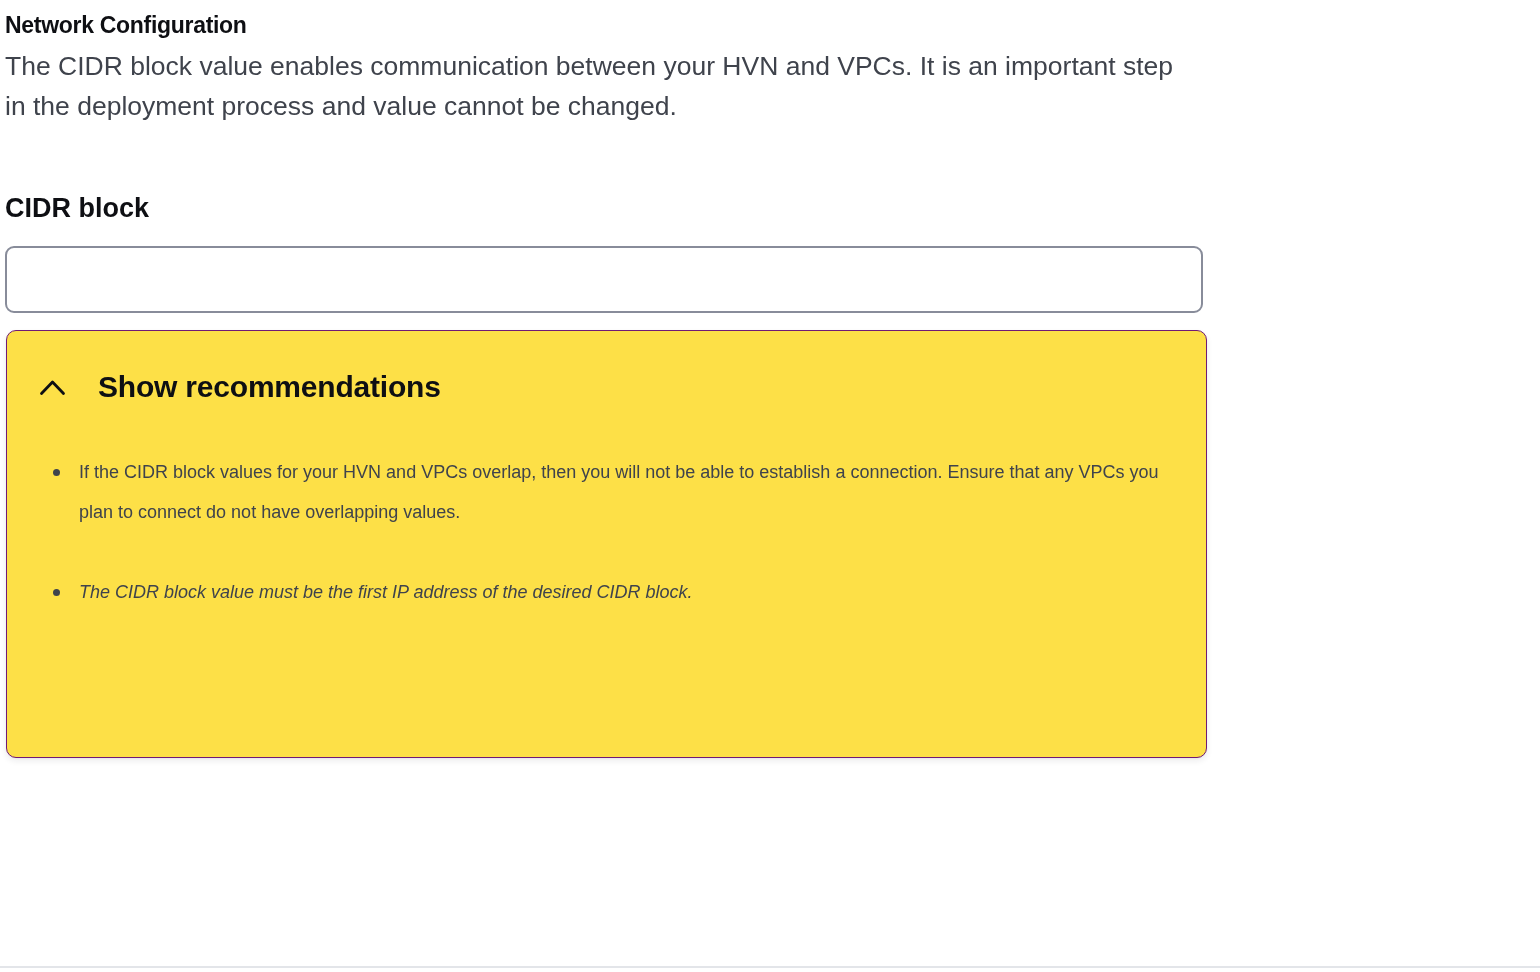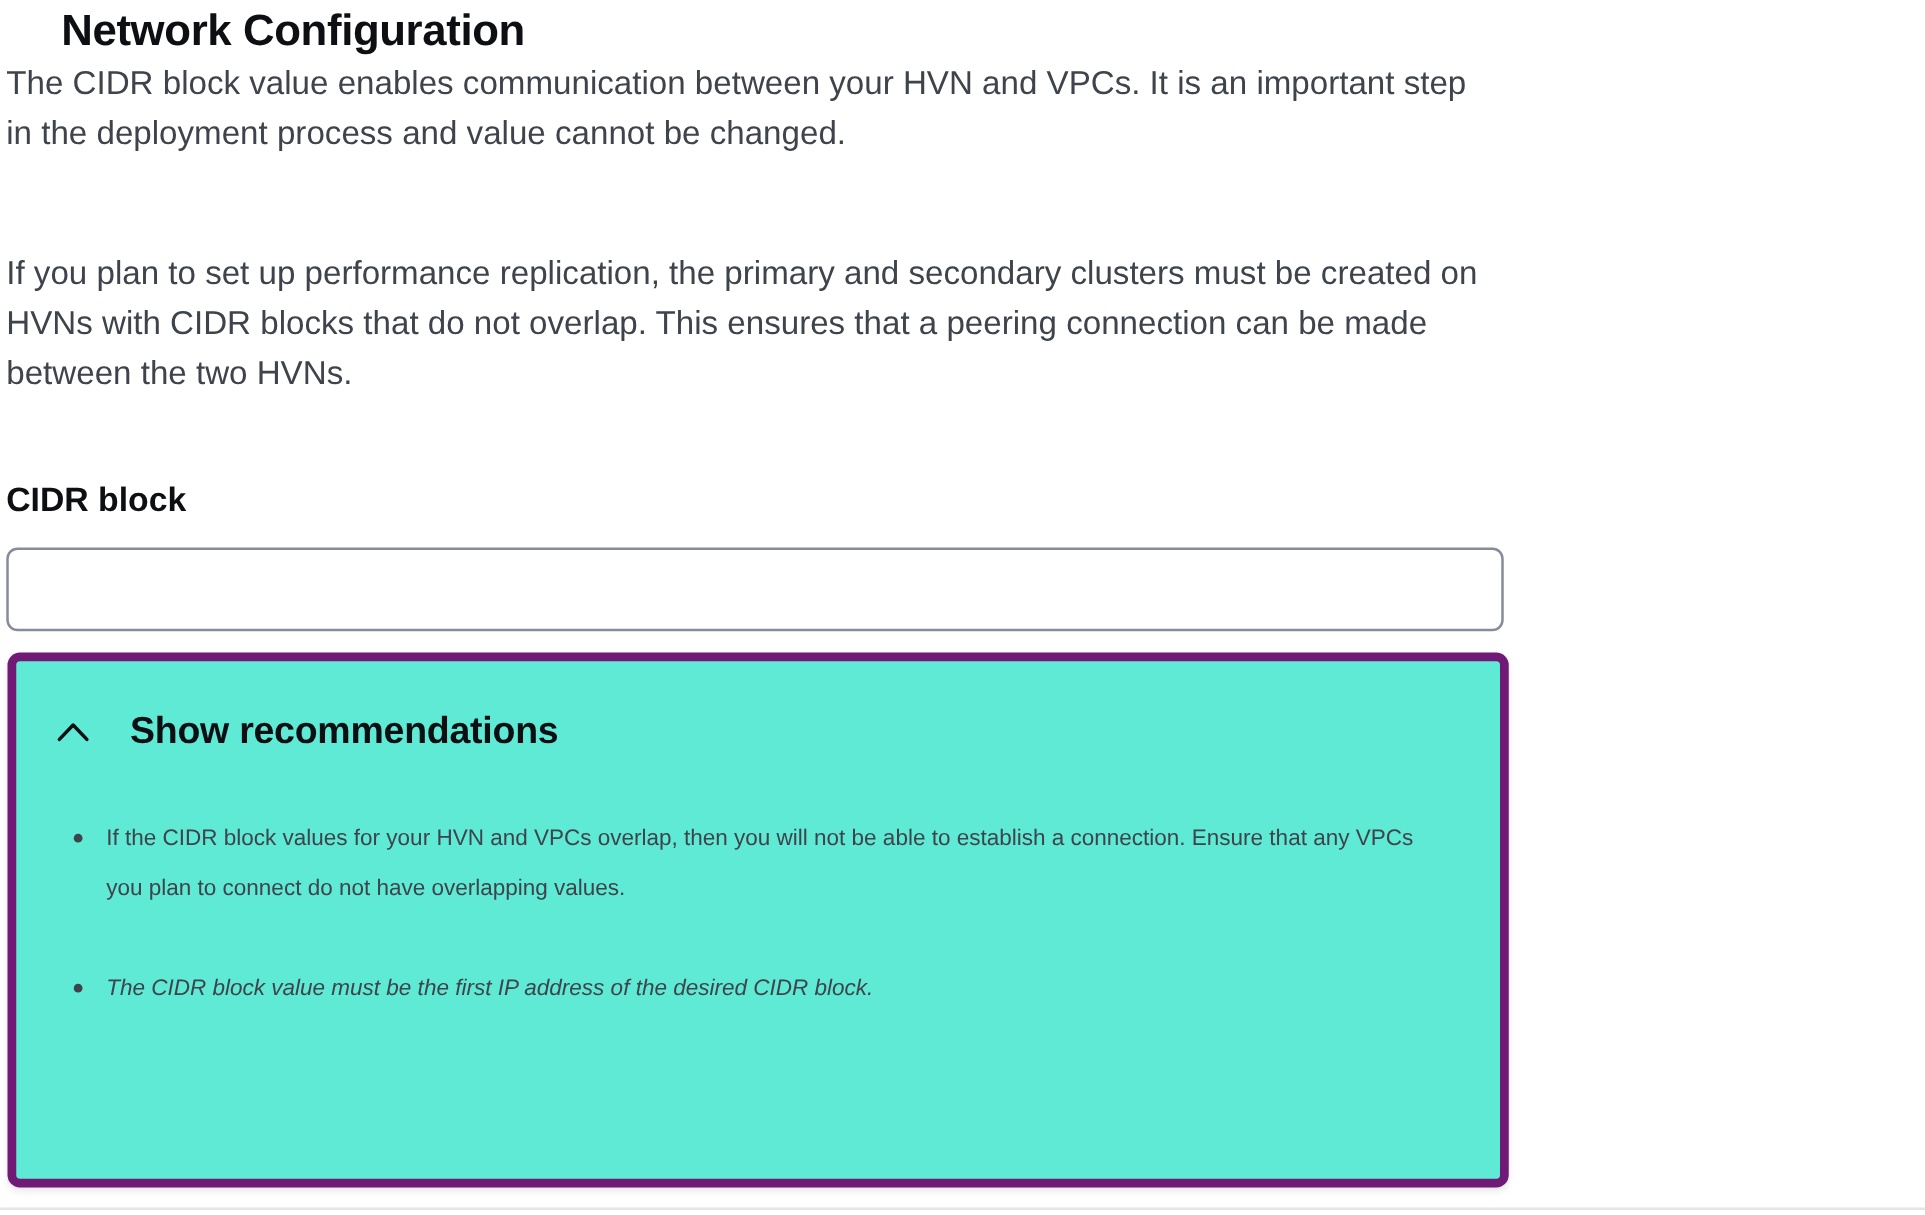--- a/index.html
+++ b/index.html
@@ -8,26 +8,25 @@
     height: 972px;
     background: #ffffff;
     font-family: "Liberation Sans", "DejaVu Sans", sans-serif;
     overflow: hidden;
     position: relative;
   }
   main.content {
     padding: 4px 0 0 5px;
   }
   h1.page-title {
-    font-size: 35px;
+    font-size: 23px;
     line-height: 42px;
     font-weight: 700;
     color: #0e0f13;
     letter-spacing: -0.3px;
-    margin-left: 44px;
   }
   p.body-text {
     font-size: 26.5px;
     line-height: 40px;
     color: #3f434c;
     max-width: 1190px;
   }
   p.intro-1 { }
   p.intro-2 { margin-top: 72px; }
   label.field-label {
@@ -49,22 +48,22 @@
     font-size: 26.5px;
     color: #3f434c;
     padding: 0 18px;
     outline: none;
   }
   section.rec-card {
     margin-top: 17px;
     margin-left: 1px;
     width: 1201px;
     min-height: 428px;
-    background: #5eead4;
-    border: 7px solid #701a75;
+    background: #fde047;
+    border: 1px solid #701a75;
     border-radius: 10px;
     box-shadow: 0 3px 6px rgba(25, 28, 38, 0.08), 0 1px 2px rgba(25, 28, 38, 0.04);
     padding: 38px 36px 27px 32px;
   }
   button.rec-toggle {
     display: flex;
     align-items: center;
     gap: 32px;
     background: none;
     border: none;
@@ -114,21 +113,20 @@
 </style>
 </head>
 <body>
 
 <main class="content">
 
   <h1 class="page-title">Network Configuration</h1>
 
   <p class="body-text intro-1">The CIDR block value enables communication between your HVN and VPCs. It is an important step in the deployment process and value cannot be changed.</p>
 
-  <p class="body-text intro-2">If you plan to set up performance replication, the primary and secondary clusters must be created on HVNs with CIDR blocks that do not overlap. This ensures that a peering connection can be made between the two HVNs.</p>
 
   <label class="field-label" for="cidr-input">CIDR block</label>
 
   <input id="cidr-input" class="text-input" type="text" value="" style="">
 
   <section class="rec-card">
 
     <button class="rec-toggle">
       <span class="chev">
         <svg width="27" height="17" viewBox="0 0 27 17" aria-hidden="true">

